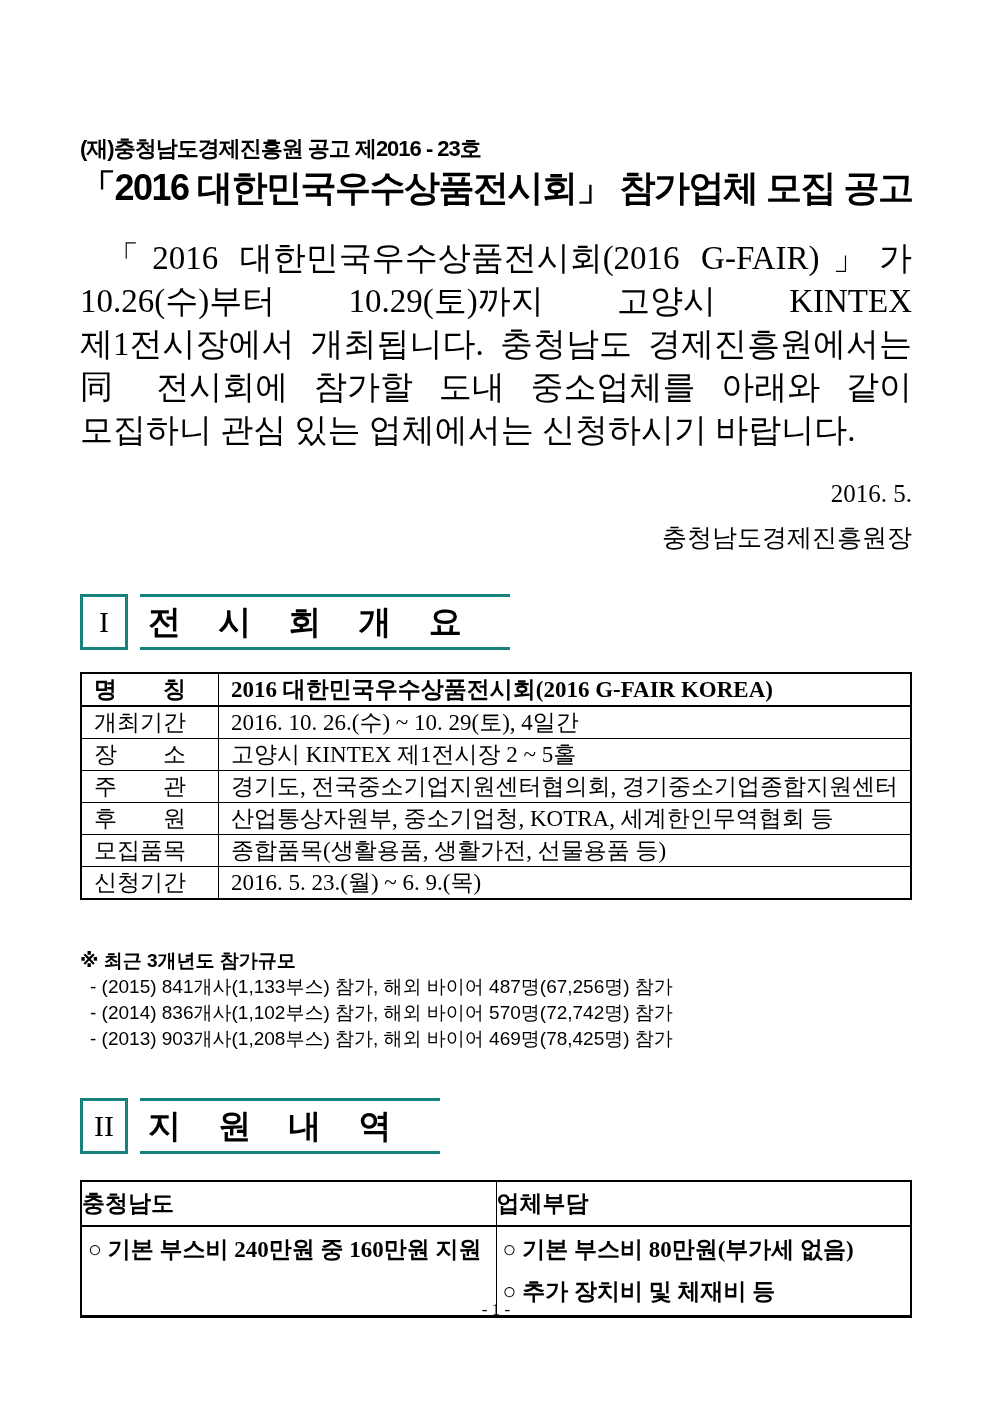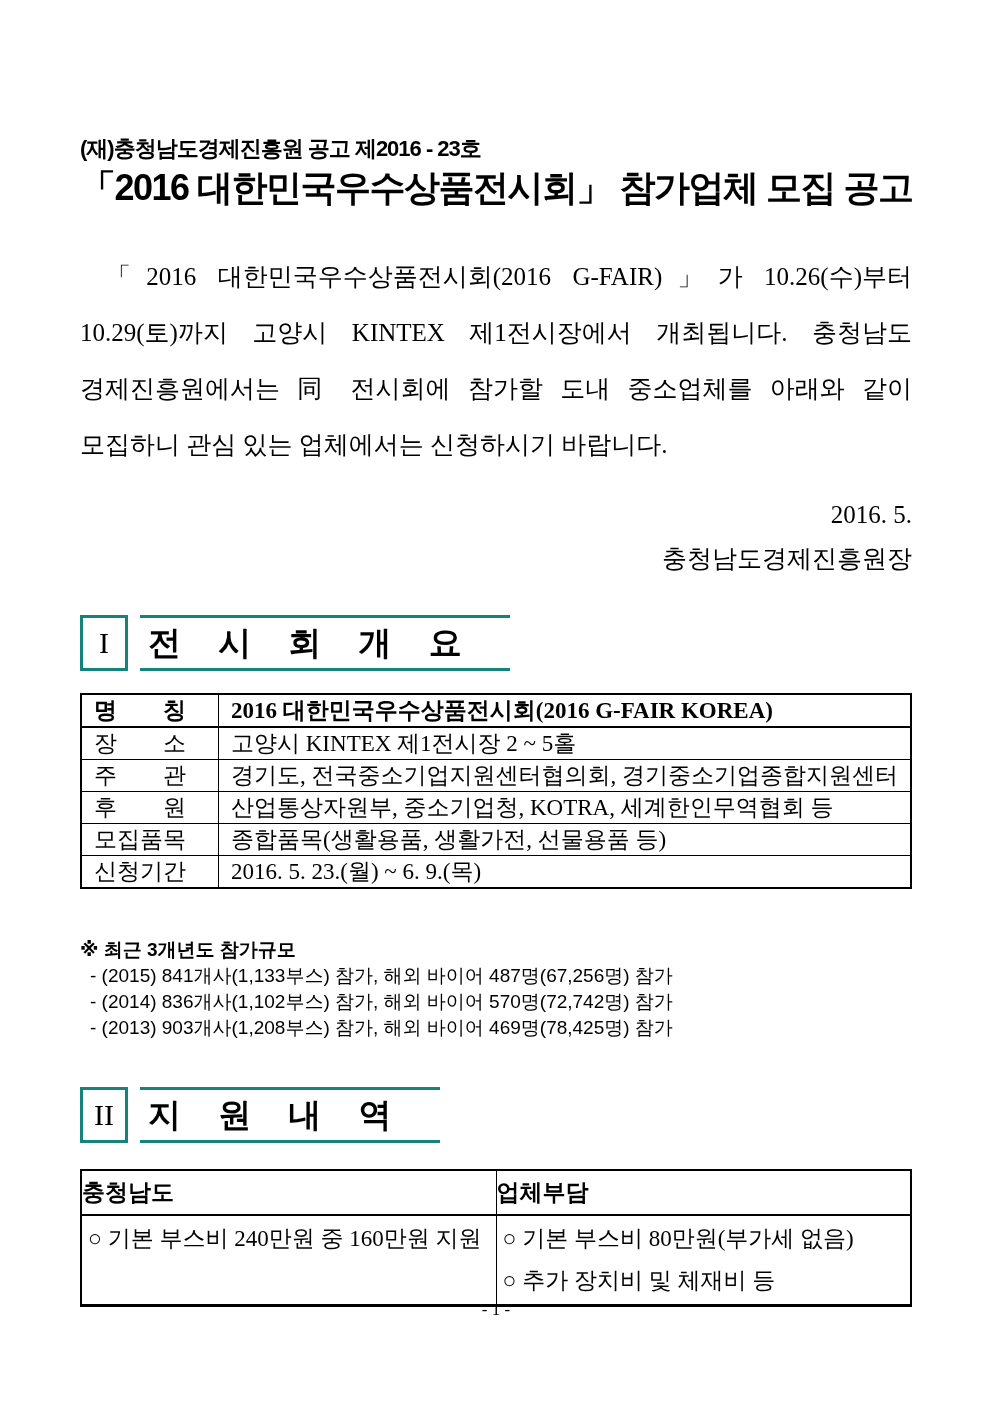--- a/index.html
+++ b/index.html
@@ -24,23 +24,23 @@
   .doc-title {
     text-align: center;
     font-family: "Liberation Sans", "DejaVu Sans", sans-serif;
     font-weight: 800;
     font-size: 36px;
     letter-spacing: -1.5px;
     white-space: nowrap;
   }
 
   .intro {
-    margin-top: 36px;
-    font-size: 25px;
-    line-height: 56px;
+    margin-top: 24px;
+    font-size: 33px;
+    line-height: 43px;
     text-align: justify;
     text-indent: 26px;
     word-break: keep-all;
   }
 
   .date-block {
     margin-top: 20px;
     text-align: right;
     font-size: 25px;
     line-height: 44px;
@@ -112,21 +112,21 @@
     height: 45px;
     font-weight: bold;
     text-align: left;
   }
   table.support td {
     border: 1px solid #000;
     width: 50%;
     vertical-align: top;
     padding: 2px 6px;
   }
-  .support-line { line-height: 42px; white-space: nowrap; }
+  .support-line { line-height: 42px; white-space: nowrap; font-weight: bold; }
 
   .page-footer {
     position: absolute;
     left: 0; right: 0;
     top: 1300px;
     text-align: center;
     font-size: 17px;
   }
 </style>
 </head>
@@ -148,20 +148,24 @@
   <div class="section-header">
     <div class="numeral-box">I</div>
     <div class="section-title-wrap">전 시 회  개 요</div>
   </div>
 
   <table class="overview">
     <tbody>
       <tr class="first">
         <td class="lbl">명　　칭</td>
         <td>2016 대한민국우수상품전시회(2016 G-FAIR KOREA)</td>
+      </tr>
+      <tr>
+        <td class="lbl">개최기간</td>
+        <td>2016. 10. 26.(수) ~ 10. 29(토), 4일간</td>
       </tr>
       <tr>
         <td class="lbl">장　　소</td>
         <td>고양시 KINTEX 제1전시장 2 ~ 5홀</td>
       </tr>
       <tr>
         <td class="lbl">주　　관</td>
         <td>경기도, 전국중소기업지원센터협의회, 경기중소기업종합지원센터</td>
       </tr>
       <tr>

